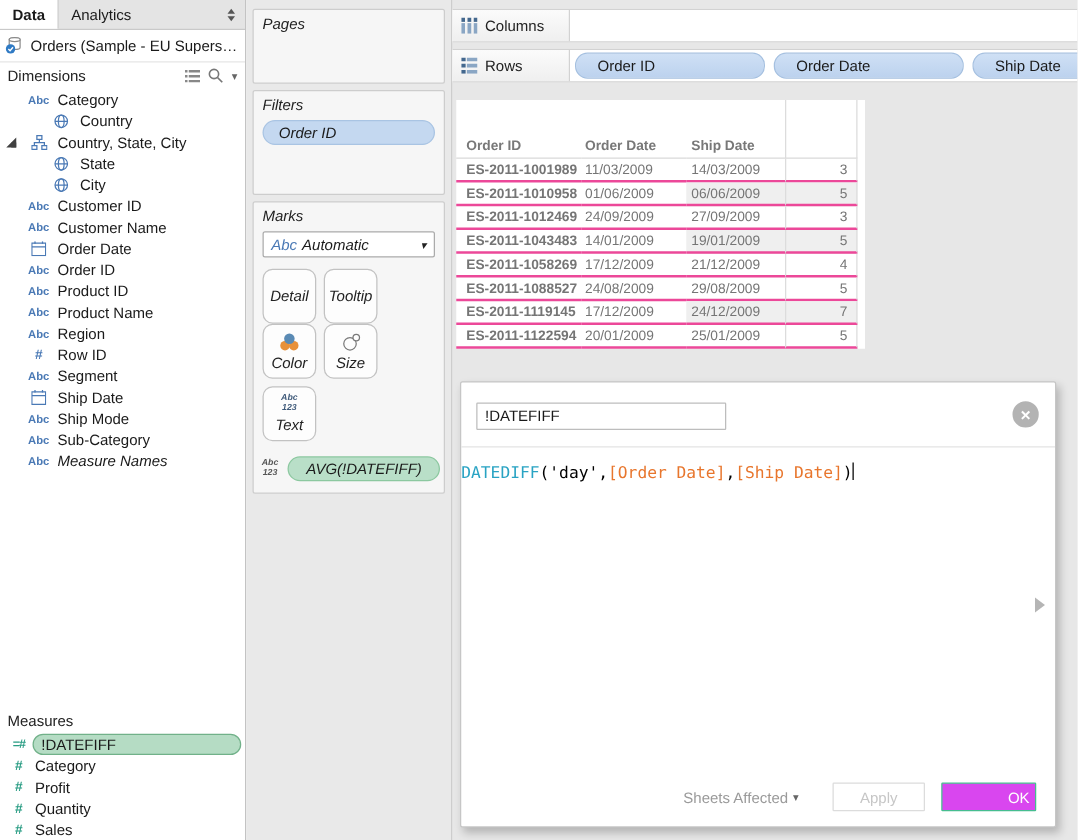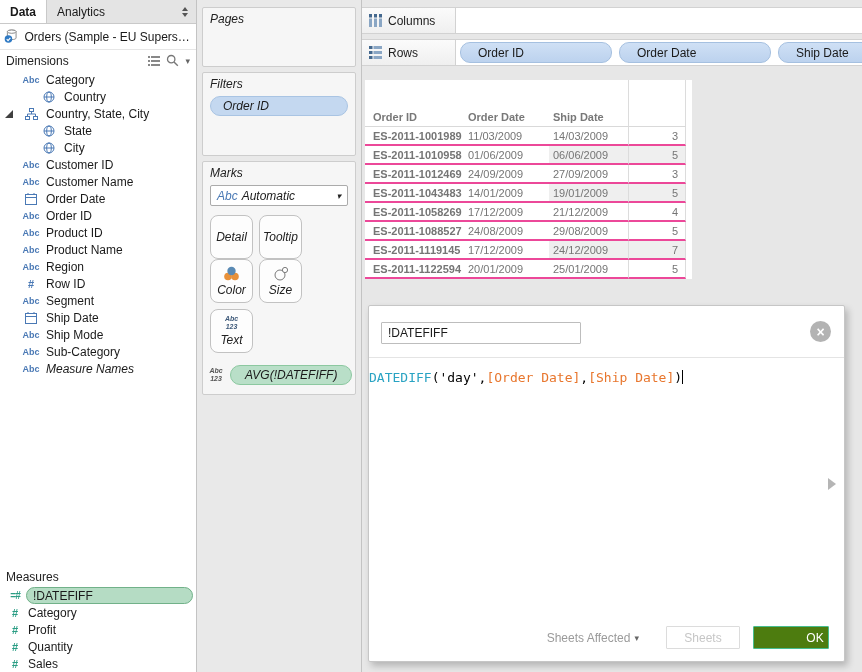--- a/index.html
+++ b/index.html
@@ -113,21 +113,21 @@
     font-size:13px; color:#000; white-space:pre; }
   .tok-fn { color:#29a3c3; }
   .tok-field { color:#e8762d; }
   .cursor { display:inline-block; width:1px; height:14px; background:#000; vertical-align:-2px; }
   .calc-expand { position:absolute; right:8px; top:172px; width:0; height:0;
     border-top:6px solid transparent; border-bottom:6px solid transparent; border-left:8px solid #b5b5b5; }
   .calc-footer { position:absolute; right:15px; bottom:12px; display:flex; align-items:center; gap:13px; }
   .sheets-affected { color:#9a9a9a; display:flex; align-items:center; gap:4px; margin-right:14px; }
   .btn { height:23px; display:flex; align-items:center; justify-content:center; border-radius:1px; }
   .btn-apply { width:74px; background:#fff; border:1px solid #dcdcdc; color:#c6c6c6; }
-  .btn-ok { width:76px; background:#4d7c0f; border:1px solid #46bd8f; color:#fff;padding-left:48px; }
+  .btn-ok { width:76px; background:#d946ef; border:1px solid #46bd8f; color:#fff;padding-left:48px; }
 </style>
 </head>
 <body>
 
 <div class="app">
 
   <aside class="data-panel">
     <div class="tabs">
       <div class="tab active">Data</div>
       <div class="tab inactive">Analytics</div>
@@ -483,20 +483,20 @@
         <input class="calc-name-input" value="!DATEFIFF" style="">
         <div class="calc-close">×</div>
         <div class="calc-divider"></div>
         <div class="calc-formula"><span class="tok-fn">DATEDIFF</span><span>(</span><span>'day'</span><span>,</span><span class="tok-field">[Order Date]</span><span>,</span><span class="tok-field">[Ship Date]</span><span>)</span><span class="cursor"></span></div>
         <div class="calc-expand"></div>
         <div class="calc-footer">
           <span class="sheets-affected">
             <span>Sheets Affected</span>
             <span class="caret">▾</span>
           </span>
-          <div class="btn btn-apply">Sheets</div>
+          <div class="btn btn-apply">Apply</div>
           <div class="btn btn-ok">OK</div>
         </div>
       </div>
 
     </div>
   </section>
 </div>
 
 </body></html>

